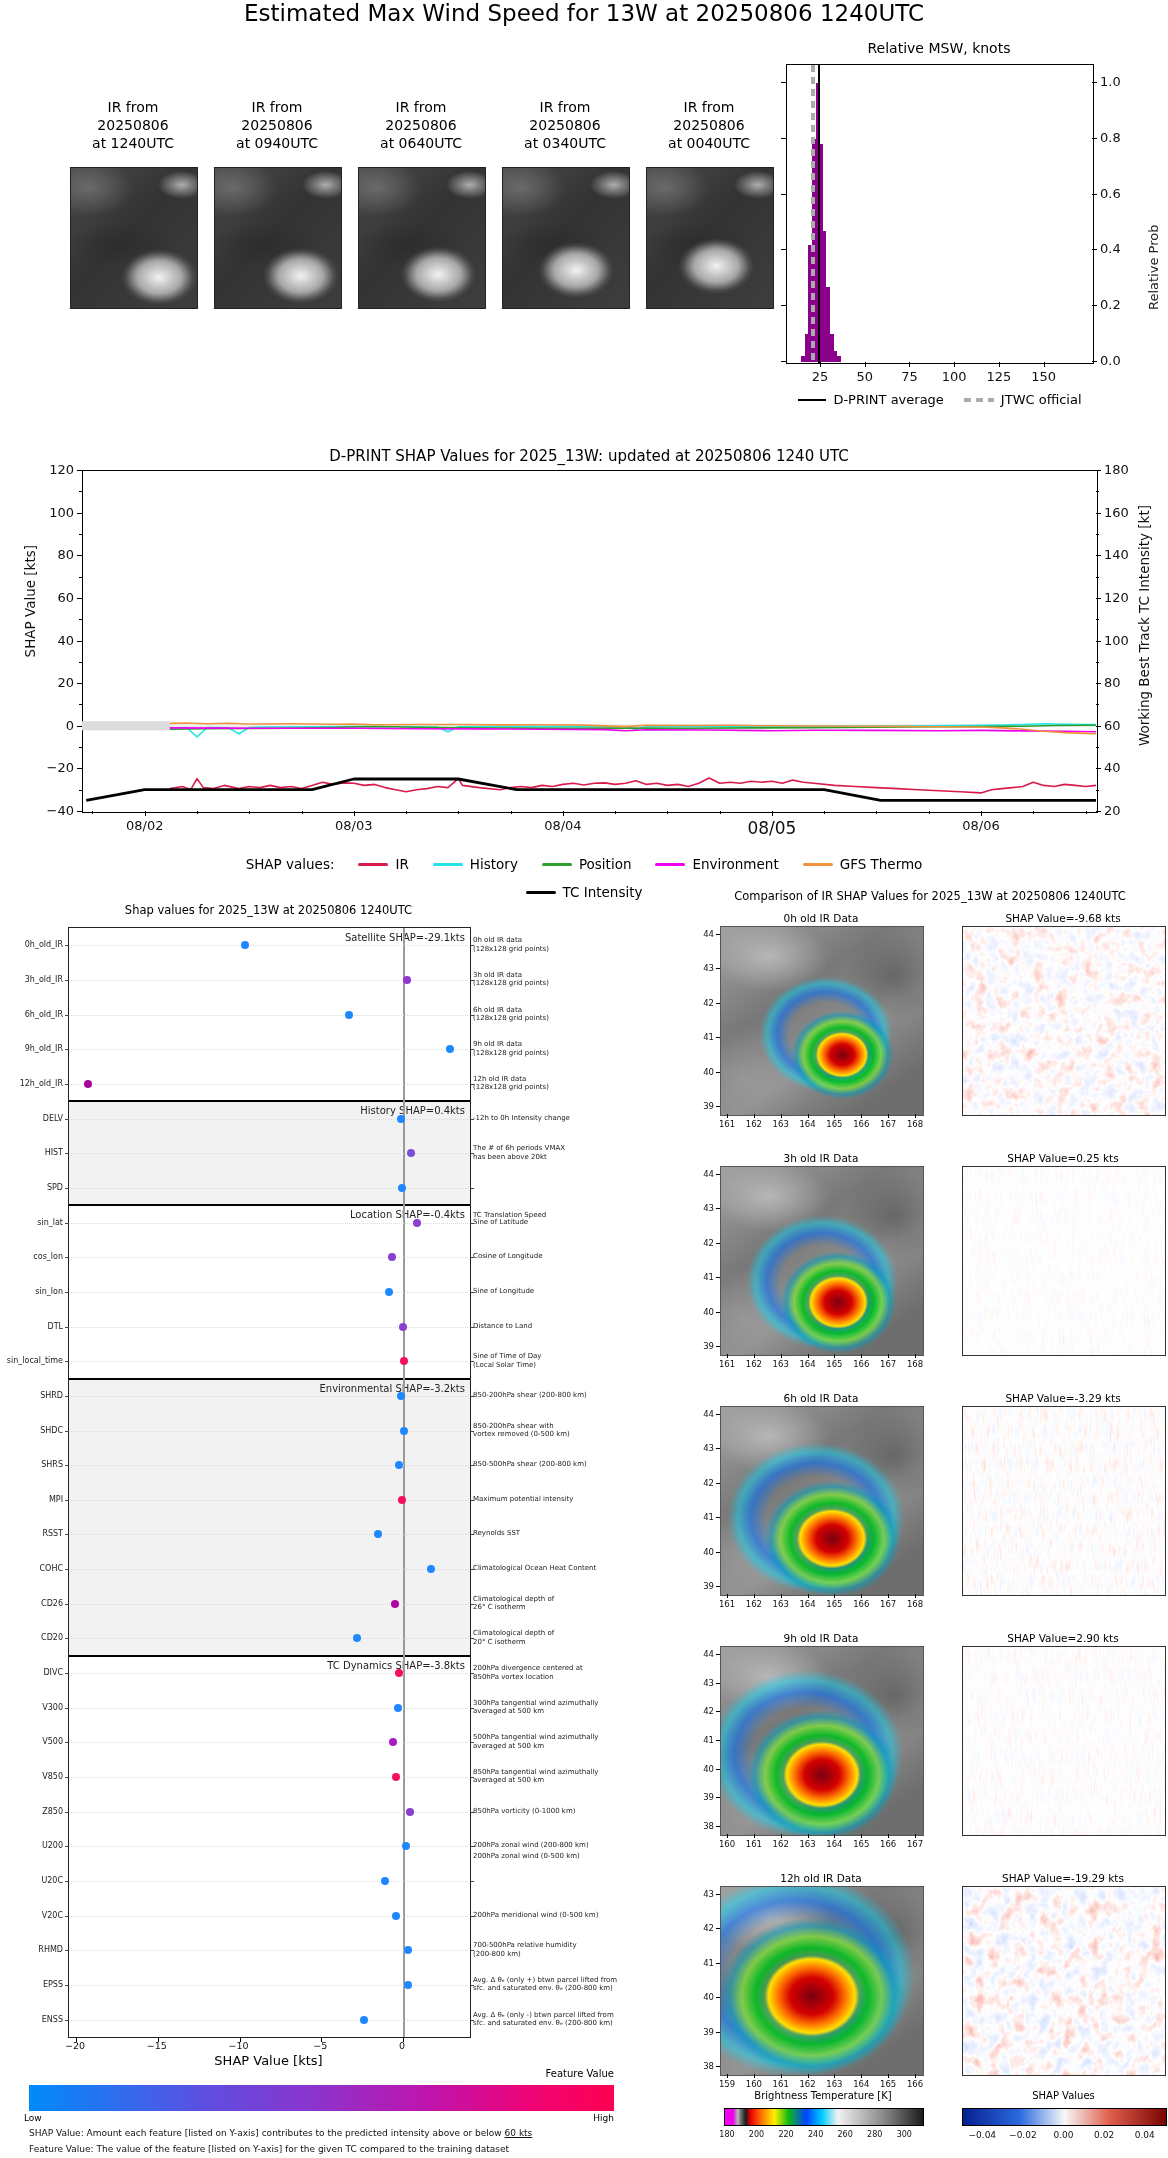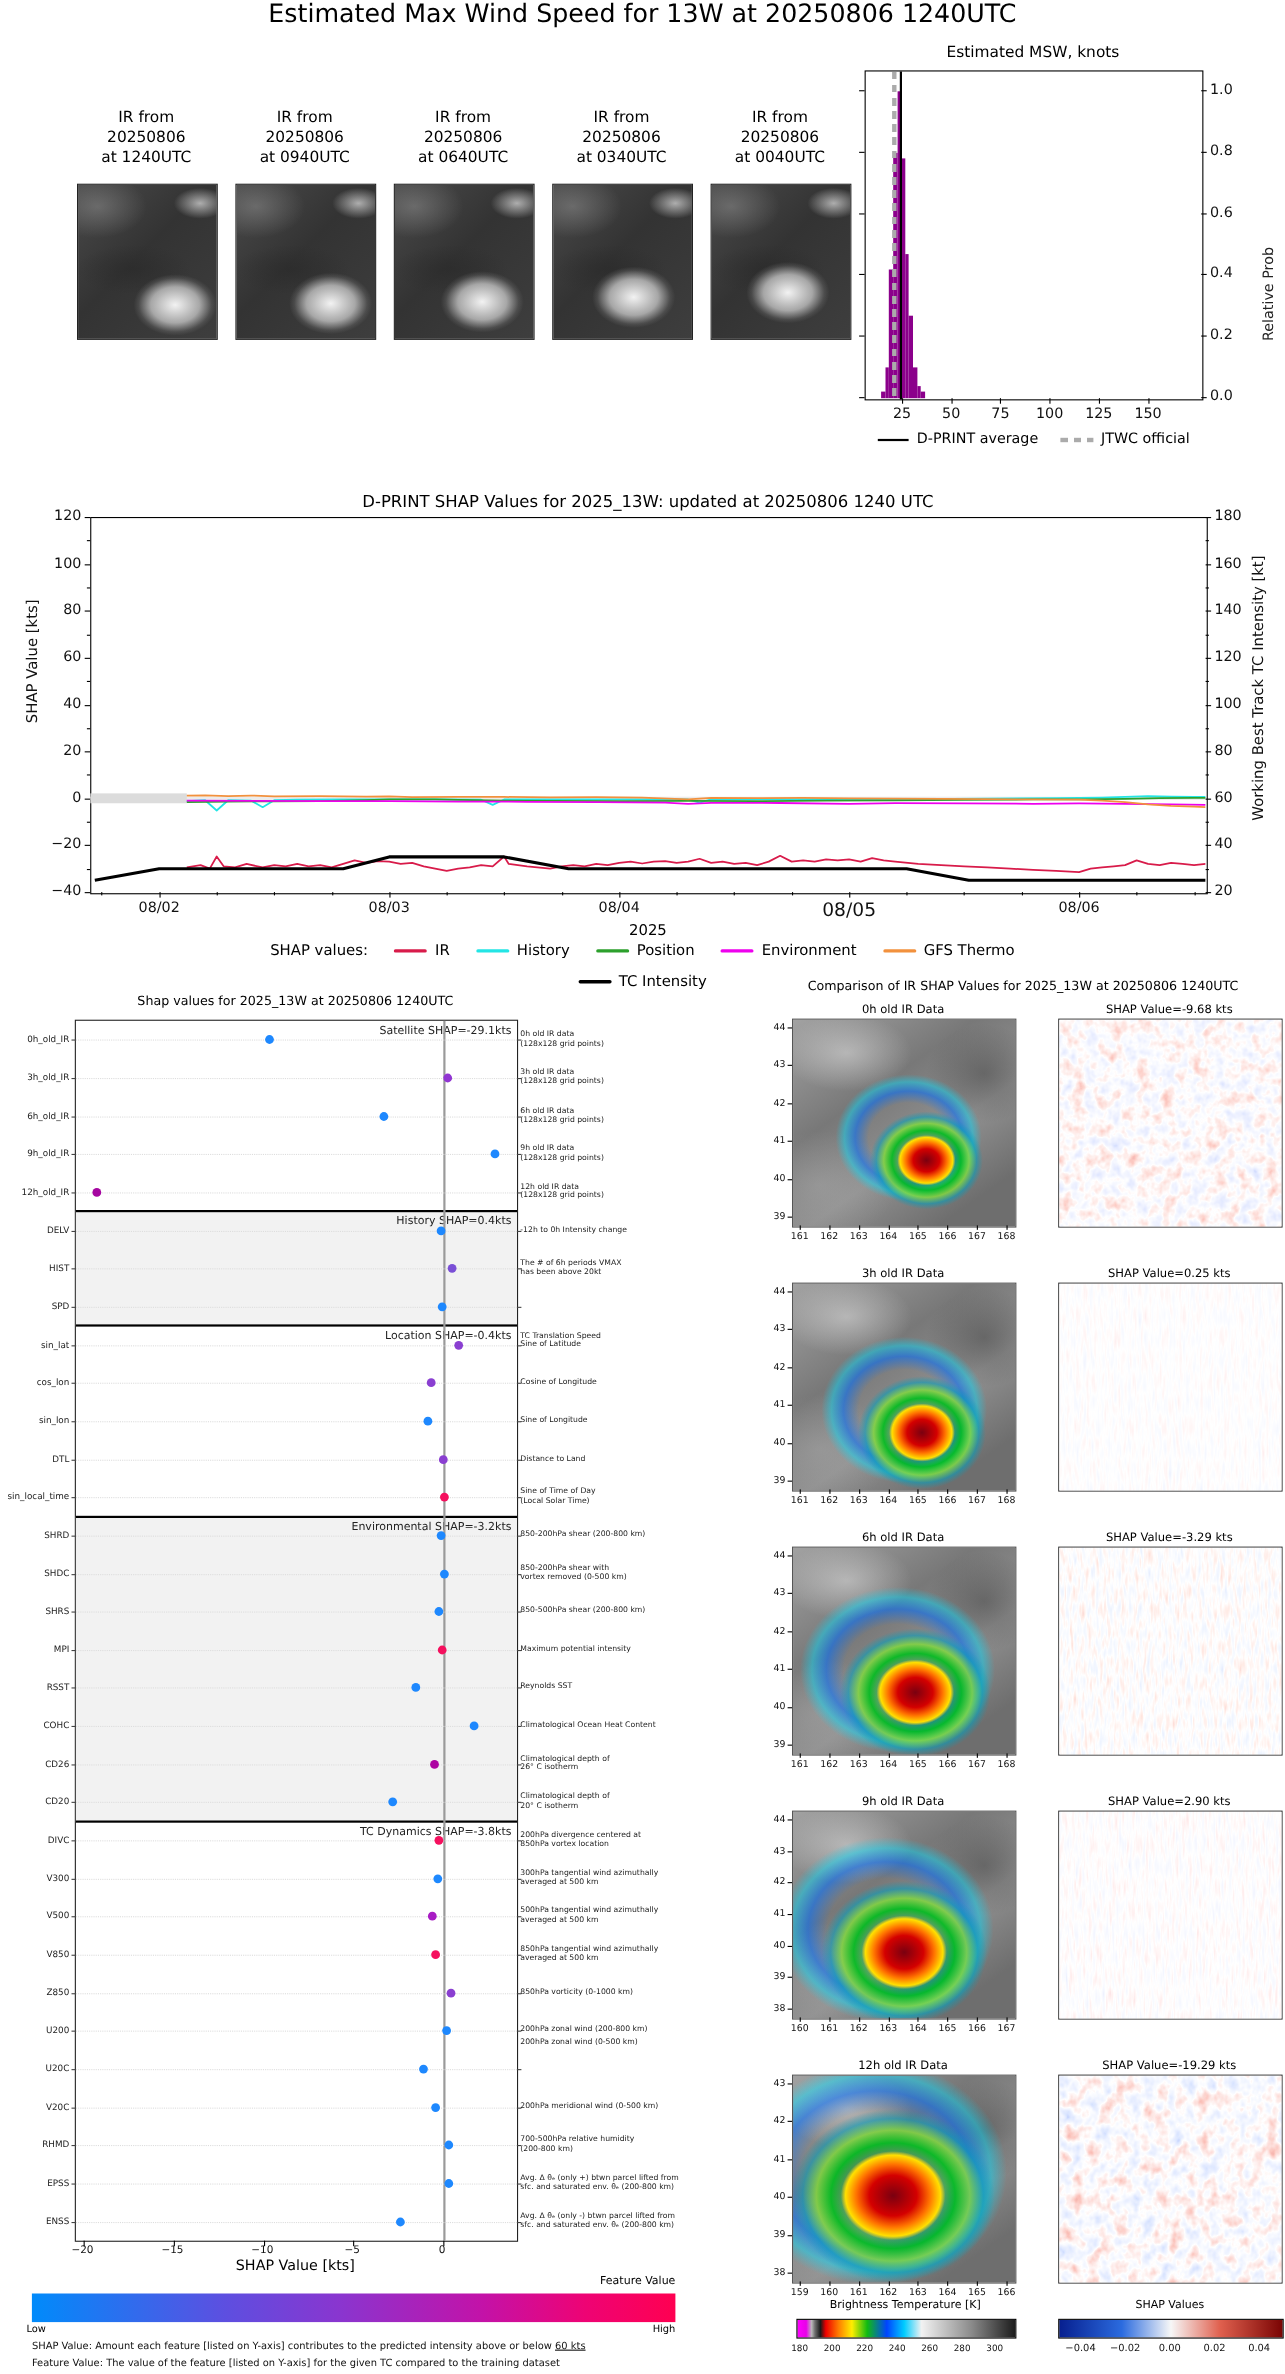--- a/index.html
+++ b/index.html
@@ -166,21 +166,21 @@
       <div class="cap" style="position: absolute; left: 494px; top: 98px; width: 142px;">IR from
 20250806
 at 0340UTC</div>
       <div class="gs g3" style="position: absolute; left: 502px; top: 167px;"></div>
       <div class="cap" style="position: absolute; left: 638px; top: 98px; width: 142px;">IR from
 20250806
 at 0040UTC</div>
       <div class="gs g4" style="position: absolute; left: 646px; top: 167px;"></div>
     </div>
 
-  <div id="hist-title" class="abs">Estimated MSW, knots</div>
+  <div id="hist-title" class="abs">Relative MSW, knots</div>
   <div id="hist-plot" class="abs">
       <div class="hbar" style="position: absolute; left: 14.3158px; top: 291.42px; width: 3.57895px; height: 5.58px; background: rgb(139, 0, 139);"></div>
       <div class="hbar" style="position: absolute; left: 17.8947px; top: 269.1px; width: 3.57895px; height: 27.9px; background: rgb(139, 0, 139);"></div>
       <div class="hbar" style="position: absolute; left: 21.4737px; top: 179.82px; width: 3.57895px; height: 117.18px; background: rgb(139, 0, 139);"></div>
       <div class="hbar" style="position: absolute; left: 25.0526px; top: 73.8px; width: 3.57895px; height: 223.2px; background: rgb(139, 0, 139);"></div>
       <div class="hbar" style="position: absolute; left: 28.6316px; top: 18px; width: 3.57895px; height: 279px; background: rgb(139, 0, 139);"></div>
       <div class="hbar" style="position: absolute; left: 32.2105px; top: 79.38px; width: 3.57895px; height: 217.62px; background: rgb(139, 0, 139);"></div>
       <div class="hbar" style="position: absolute; left: 35.7895px; top: 165.87px; width: 3.57895px; height: 131.13px; background: rgb(139, 0, 139);"></div>
       <div class="hbar" style="position: absolute; left: 39.3684px; top: 221.67px; width: 3.57895px; height: 75.33px; background: rgb(139, 0, 139);"></div>
       <div class="hbar" style="position: absolute; left: 42.9474px; top: 269.1px; width: 3.57895px; height: 27.9px; background: rgb(139, 0, 139);"></div>
@@ -198,21 +198,20 @@
     <span class="leg-item">
       <span class="sw-dash"></span>
       <span>JTWC official</span>
     </span>
   </div>
 
   <div id="ts-title" class="abs">D-PRINT SHAP Values for 2025_13W: updated at 20250806 1240 UTC</div>
   <div id="ts-frame" class="abs"></div>
   <div id="ts-ylab-l" class="rot-left">SHAP Value [kts]</div>
   <div id="ts-ylab-r" class="rot-left">Working Best Track TC Intensity [kt]</div>
-  <div id="ts-xlab" class="abs">2025</div>
   <div id="ts-legend1" class="abs ts-leg" style="top:856px">
       <span>SHAP values:</span>
       <span class="leg-item">
         <span class="sw" style="background: rgb(216, 27, 74);"></span>
         <span>IR</span>
       </span>
       <span class="leg-item">
         <span class="sw" style="background: rgb(35, 229, 229);"></span>
         <span>History</span>
       </span>

